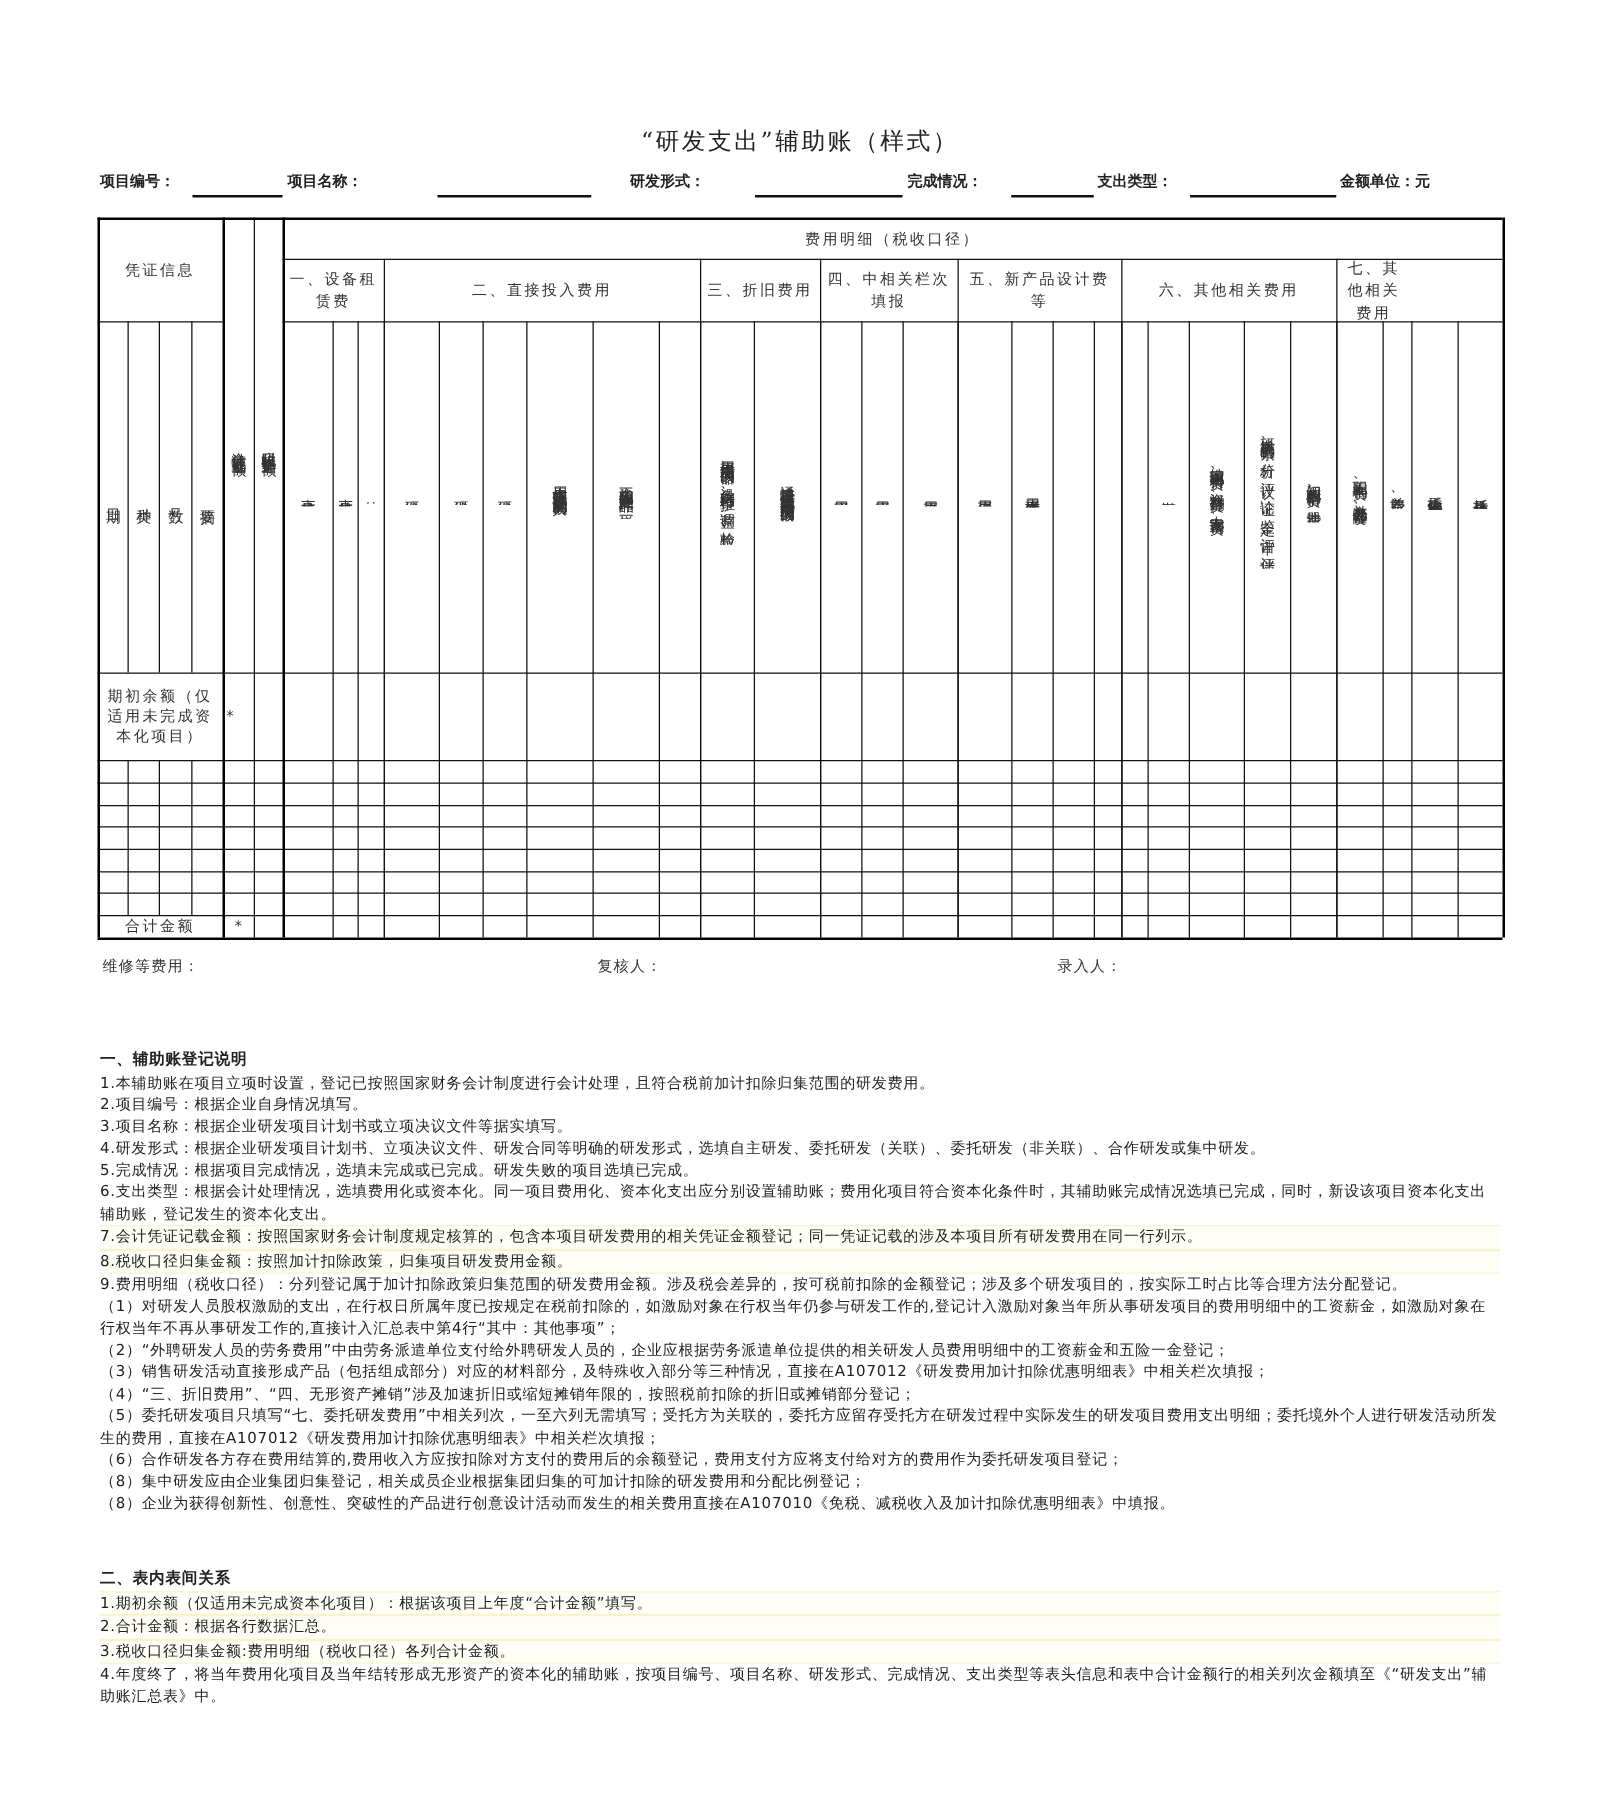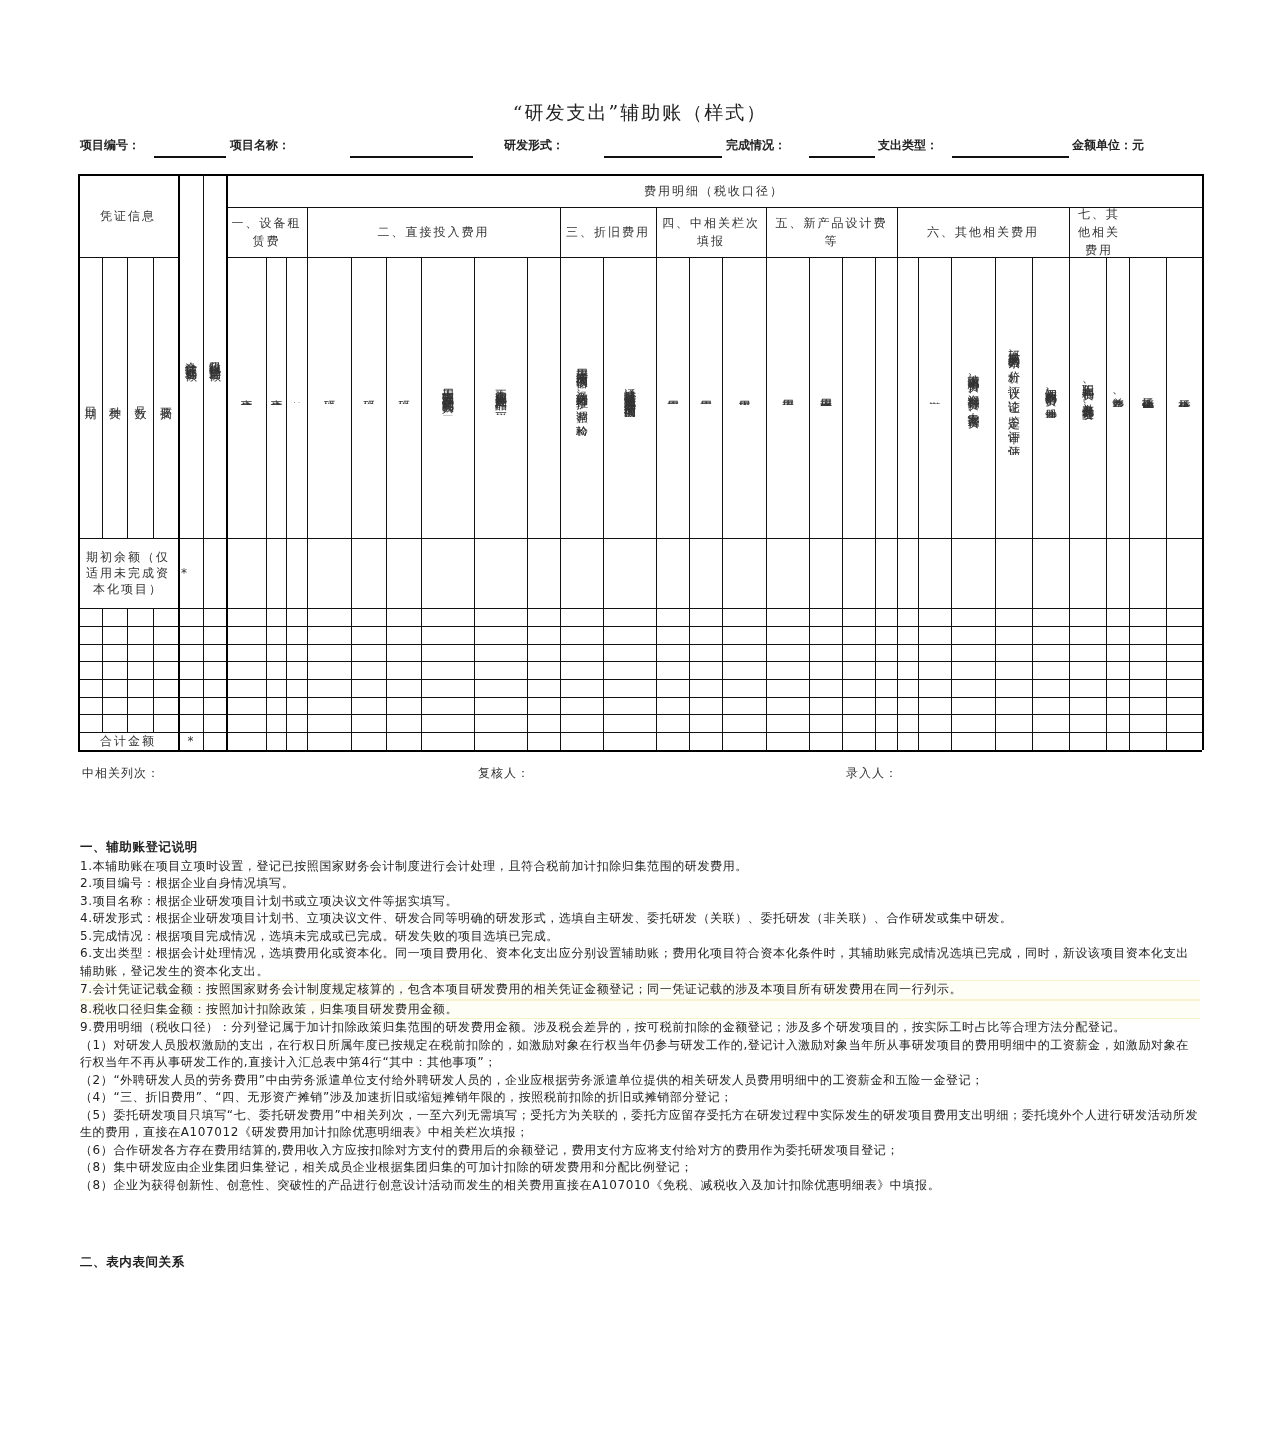--- a/index.html
+++ b/index.html
@@ -518,40 +518,47 @@
     <div class="vl" style="left: 918px; top: 257px; height: 493px;"></div>
     <div class="vl" style="left: 951px; top: 257px; height: 493px;"></div>
     <div class="vl" style="left: 995px; top: 257px; height: 493px;"></div>
     <div class="vl" style="left: 1032px; top: 257px; height: 493px;"></div>
     <div class="vl" style="left: 1069px; top: 257px; height: 493px;"></div>
     <div class="vl" style="left: 1106px; top: 257px; height: 493px;"></div>
     <div class="vl" style="left: 1129px; top: 257px; height: 493px;"></div>
     <div class="vl" style="left: 1166px; top: 257px; height: 493px;"></div>
   </div>
 
-<div class="sign" style="left:82px">中相关列次：</div>
+<div class="sign" style="left:82px">维修等费用：</div>
 <div class="sign" style="left:478px">复核人：</div>
 <div class="sign" style="left:846px">录入人：</div>
 
 <div class="notes" style="top:838px">
   <div class="h">一、辅助账登记说明</div>
   <div id="notes1">
       <div class="p">1.本辅助账在项目立项时设置，登记已按照国家财务会计制度进行会计处理，且符合税前加计扣除归集范围的研发费用。</div>
       <div class="p">2.项目编号：根据企业自身情况填写。</div>
       <div class="p">3.项目名称：根据企业研发项目计划书或立项决议文件等据实填写。</div>
       <div class="p">4.研发形式：根据企业研发项目计划书、立项决议文件、研发合同等明确的研发形式，选填自主研发、委托研发（关联）、委托研发（非关联）、合作研发或集中研发。</div>
       <div class="p">5.完成情况：根据项目完成情况，选填未完成或已完成。研发失败的项目选填已完成。</div>
       <div class="p">6.支出类型：根据会计处理情况，选填费用化或资本化。同一项目费用化、资本化支出应分别设置辅助账；费用化项目符合资本化条件时，其辅助账完成情况选填已完成，同时，新设该项目资本化支出辅助账，登记发生的资本化支出。</div>
       <div class="p boxed">7.会计凭证记载金额：按照国家财务会计制度规定核算的，包含本项目研发费用的相关凭证金额登记；同一凭证记载的涉及本项目所有研发费用在同一行列示。</div>
       <div class="p boxed">8.税收口径归集金额：按照加计扣除政策，归集项目研发费用金额。</div>
       <div class="p">9.费用明细（税收口径）：分列登记属于加计扣除政策归集范围的研发费用金额。涉及税会差异的，按可税前扣除的金额登记；涉及多个研发项目的，按实际工时占比等合理方法分配登记。</div>
       <div class="p">（1）对研发人员股权激励的支出，在行权日所属年度已按规定在税前扣除的，如激励对象在行权当年仍参与研发工作的,登记计入激励对象当年所从事研发项目的费用明细中的工资薪金，如激励对象在行权当年不再从事研发工作的,直接计入汇总表中第4行“其中：其他事项”；</div>
       <div class="p">（2）“外聘研发人员的劳务费用”中由劳务派遣单位支付给外聘研发人员的，企业应根据劳务派遣单位提供的相关研发人员费用明细中的工资薪金和五险一金登记；</div>
+      <div class="p">（3）销售研发活动直接形成产品（包括组成部分）对应的材料部分，及特殊收入部分等三种情况，直接在A107012《研发费用加计扣除优惠明细表》中相关栏次填报；</div>
       <div class="p">（4）“三、折旧费用”、“四、无形资产摊销”涉及加速折旧或缩短摊销年限的，按照税前扣除的折旧或摊销部分登记；</div>
       <div class="p">（5）委托研发项目只填写“七、委托研发费用”中相关列次，一至六列无需填写；受托方为关联的，委托方应留存受托方在研发过程中实际发生的研发项目费用支出明细；委托境外个人进行研发活动所发生的费用，直接在A107012《研发费用加计扣除优惠明细表》中相关栏次填报；</div>
       <div class="p">（6）合作研发各方存在费用结算的,费用收入方应按扣除对方支付的费用后的余额登记，费用支付方应将支付给对方的费用作为委托研发项目登记；</div>
       <div class="p">（8）集中研发应由企业集团归集登记，相关成员企业根据集团归集的可加计扣除的研发费用和分配比例登记；</div>
       <div class="p">（8）企业为获得创新性、创意性、突破性的产品进行创意设计活动而发生的相关费用直接在A107010《免税、减税收入及加计扣除优惠明细表》中填报。</div>
     </div>
 </div>
 <div class="notes" style="top:1253px">
   <div class="h">二、表内表间关系</div>
+  <div id="notes2">
+      <div class="p boxed">1.期初余额（仅适用未完成资本化项目）：根据该项目上年度“合计金额”填写。</div>
+      <div class="p boxed">2.合计金额：根据各行数据汇总。</div>
+      <div class="p boxed">3.税收口径归集金额:费用明细（税收口径）各列合计金额。</div>
+      <div class="p">4.年度终了，将当年费用化项目及当年结转形成无形资产的资本化的辅助账，按项目编号、项目名称、研发形式、完成情况、支出类型等表头信息和表中合计金额行的相关列次金额填至《“研发支出”辅助账汇总表》中。</div>
+    </div>
 </div>
 
 </body></html>

